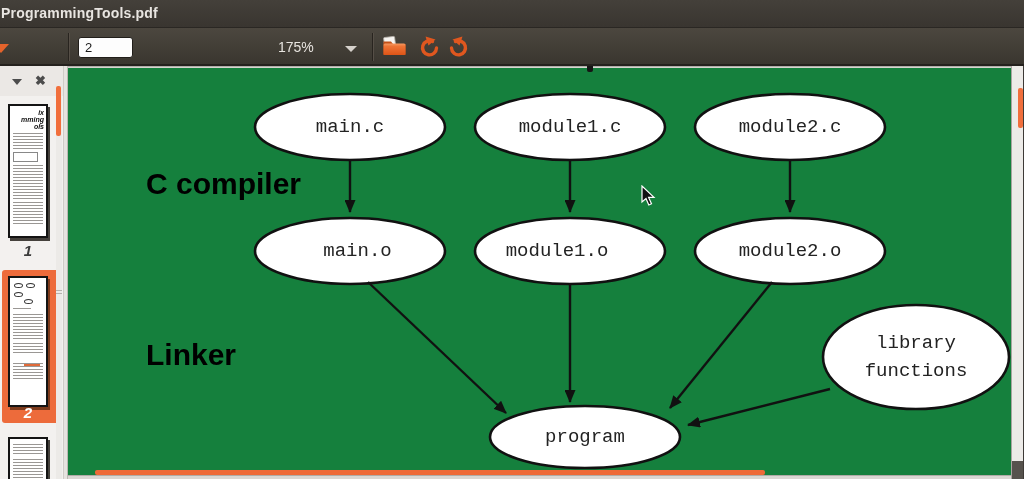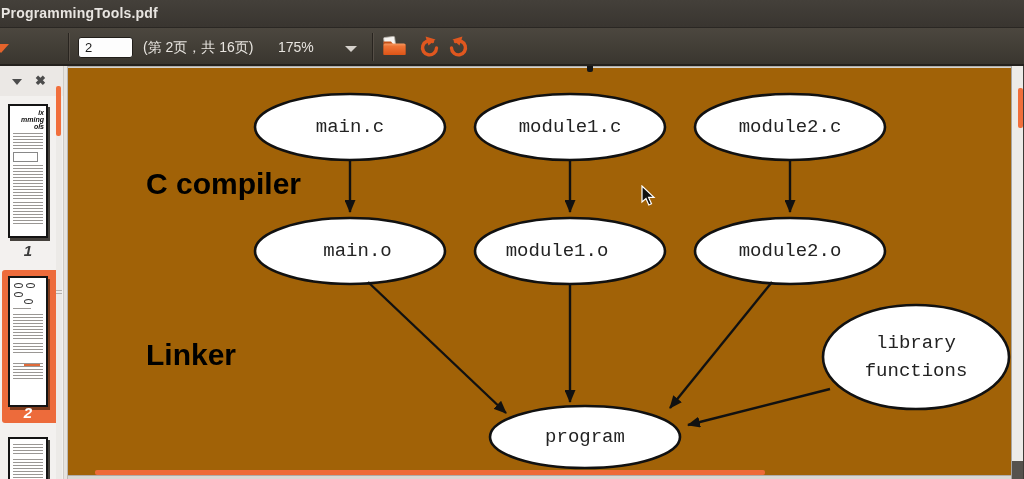--- a/index.html
+++ b/index.html
@@ -92,21 +92,21 @@
   .mini-lines { margin:3px 3px 0 3px; background:repeating-linear-gradient(#9a9794 0 1px, transparent 1px 3px); }
   .mini-box { margin:3px 8px 0 3px; height:10px; border:1px solid #888; }
   .mini-ellipse { position:absolute; border:1px solid #333; border-radius:50%; width:9px; height:5px; }
   .mini-orange { position:absolute; background:#e06b3a; height:2px; }
   
   .splitter { position:absolute; left:63px; top:0; width:5px; height:413px;
     background:#e6e3df; border-left:1px solid #cfccc7; border-right:1px solid #bcb8b3; }
   
   .main {
     position:absolute; left:68px; top:0; width:944px; height:413px;
-    background:#a16207; overflow:hidden;
+    background:#15803d; overflow:hidden;
   }
   .main-topshadow { position:absolute; left:0; top:0; width:944px; height:2px; background:linear-gradient(#9d9a95,#e9e7e4); }
   .diagram-svg { position:absolute; left:0; top:0; }
   .node-label {
     position:absolute; text-align:center;
     font-family:"Liberation Mono","DejaVu Sans Mono",monospace;
     font-size:19px; color:#232323; line-height:24px;
   }
   .two-line { white-space:pre-line; line-height:28px; }
   .stage-label { position:absolute; font-size:30px; font-weight:bold; color:#000; }
@@ -130,21 +130,20 @@
 
   <div class="titlebar">
     <div class="title">ProgrammingTools.pdf</div>
   </div>
 
   <div class="toolbar">
     <div class="tb-next-frag"></div>
     <div class="tb-next-label">下一页</div>
     <div class="tb-sep sep1"></div>
     <input class="tb-page-input" value="2" style="">
-    <div class="tb-status">(第 2页，共 16页)</div>
     <div class="tb-zoom">175%</div>
     <div class="tb-caret"></div>
     <div class="tb-sep sep2"></div>
 
     <div class="tb-icon icon-folder">
       <svg width="26" height="23" viewBox="0 0 26 23">
         <rect x="2" y="2" width="11" height="9" rx="1" fill="#f6f4f1" stroke="#b9b4ad" stroke-width="0.8" transform="rotate(-7 7 6)"></rect>
         <path d="M1.5 6.5 L9 6.5 L11 9 L23.5 9 L23.5 20 L1.5 20 Z" fill="#c25018"></path>
         <rect x="1.5" y="8.5" width="22" height="11.5" rx="1.5" fill="url(#fg)"></rect>
         <defs>

